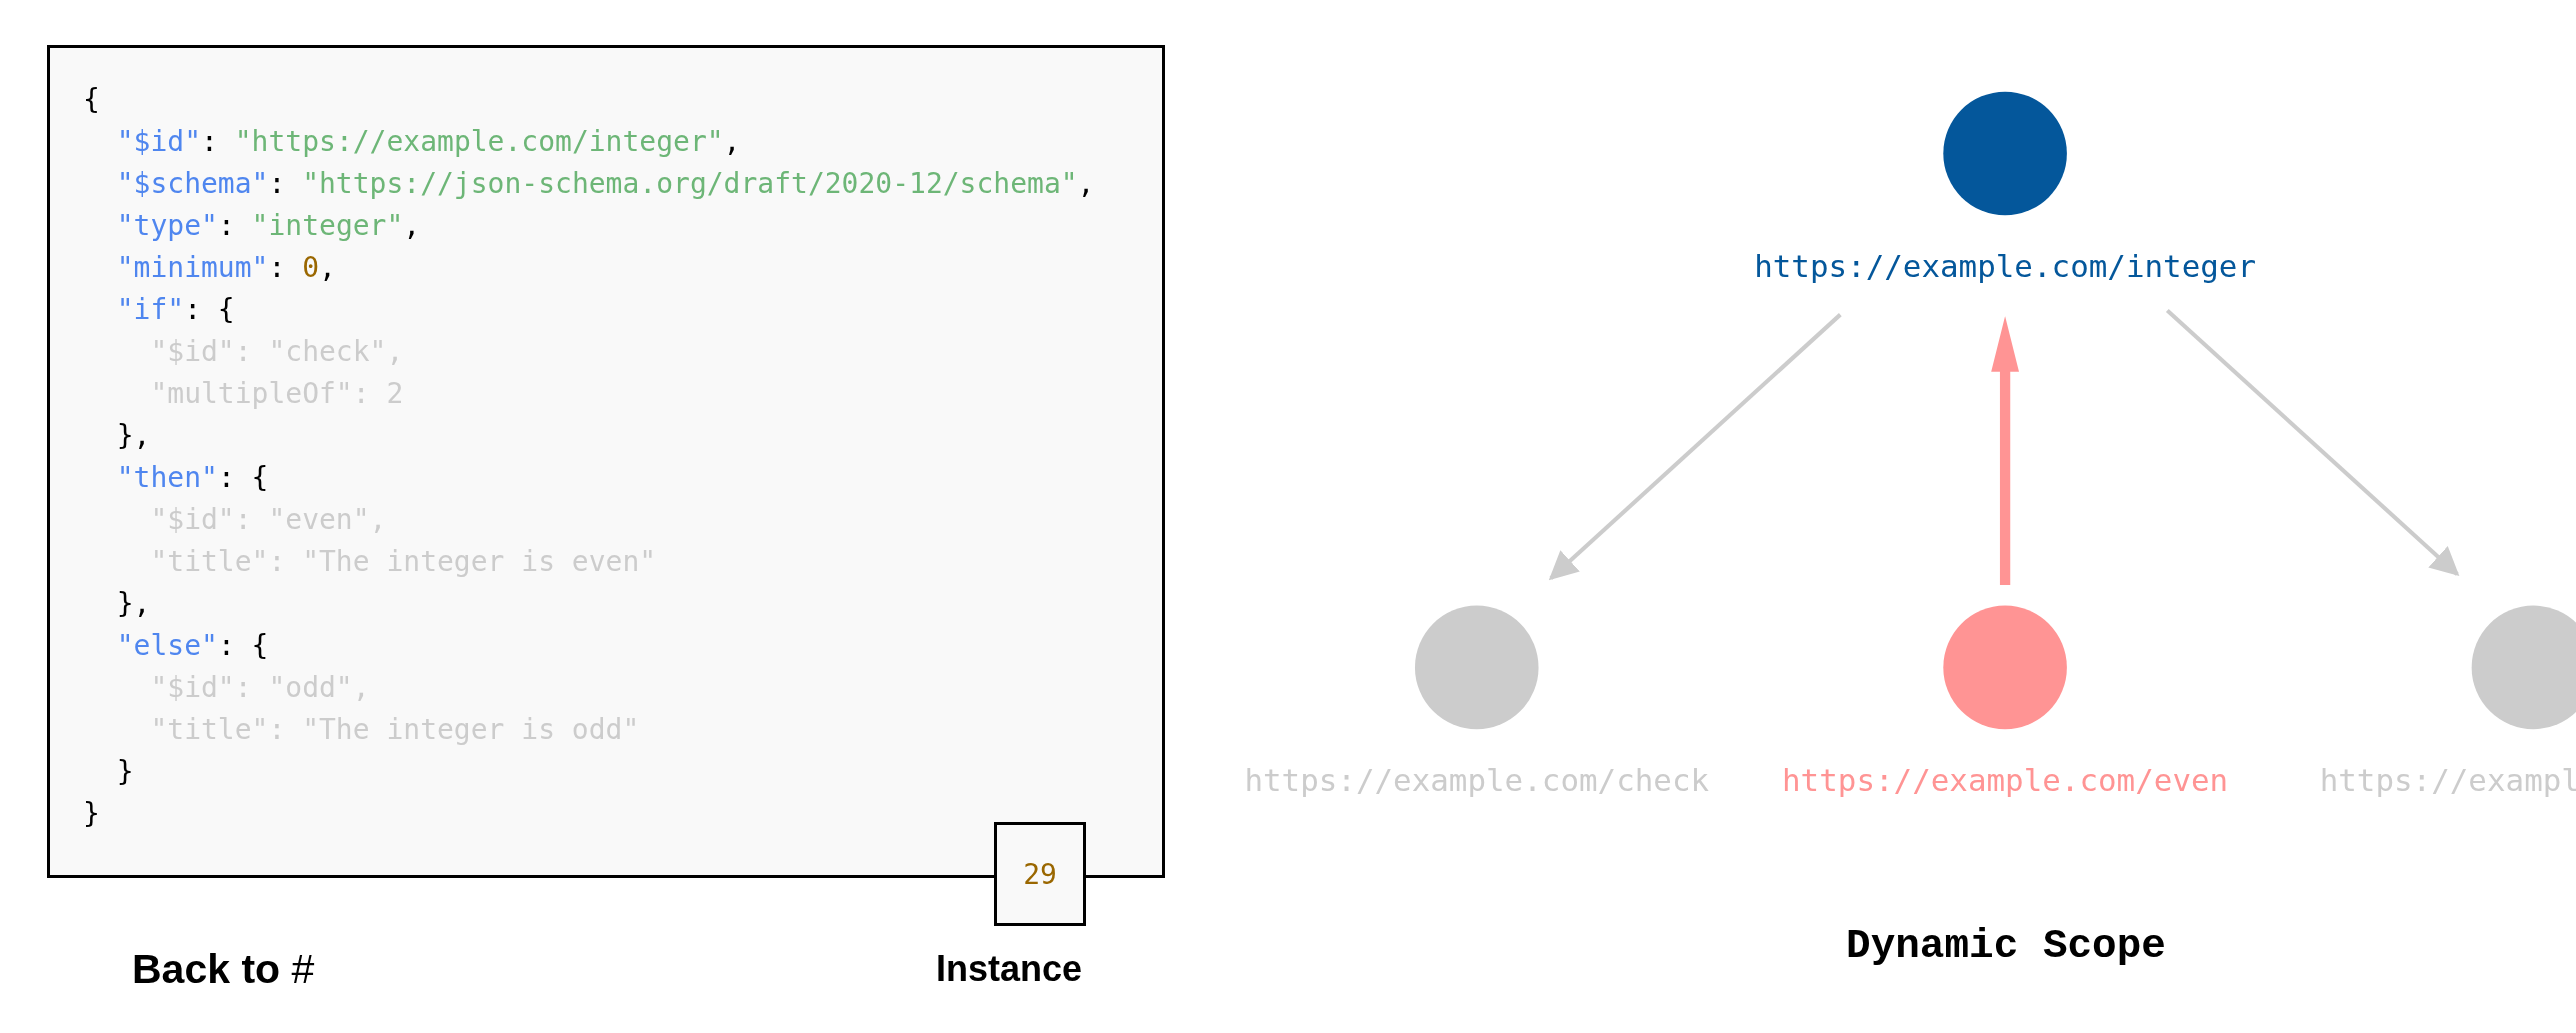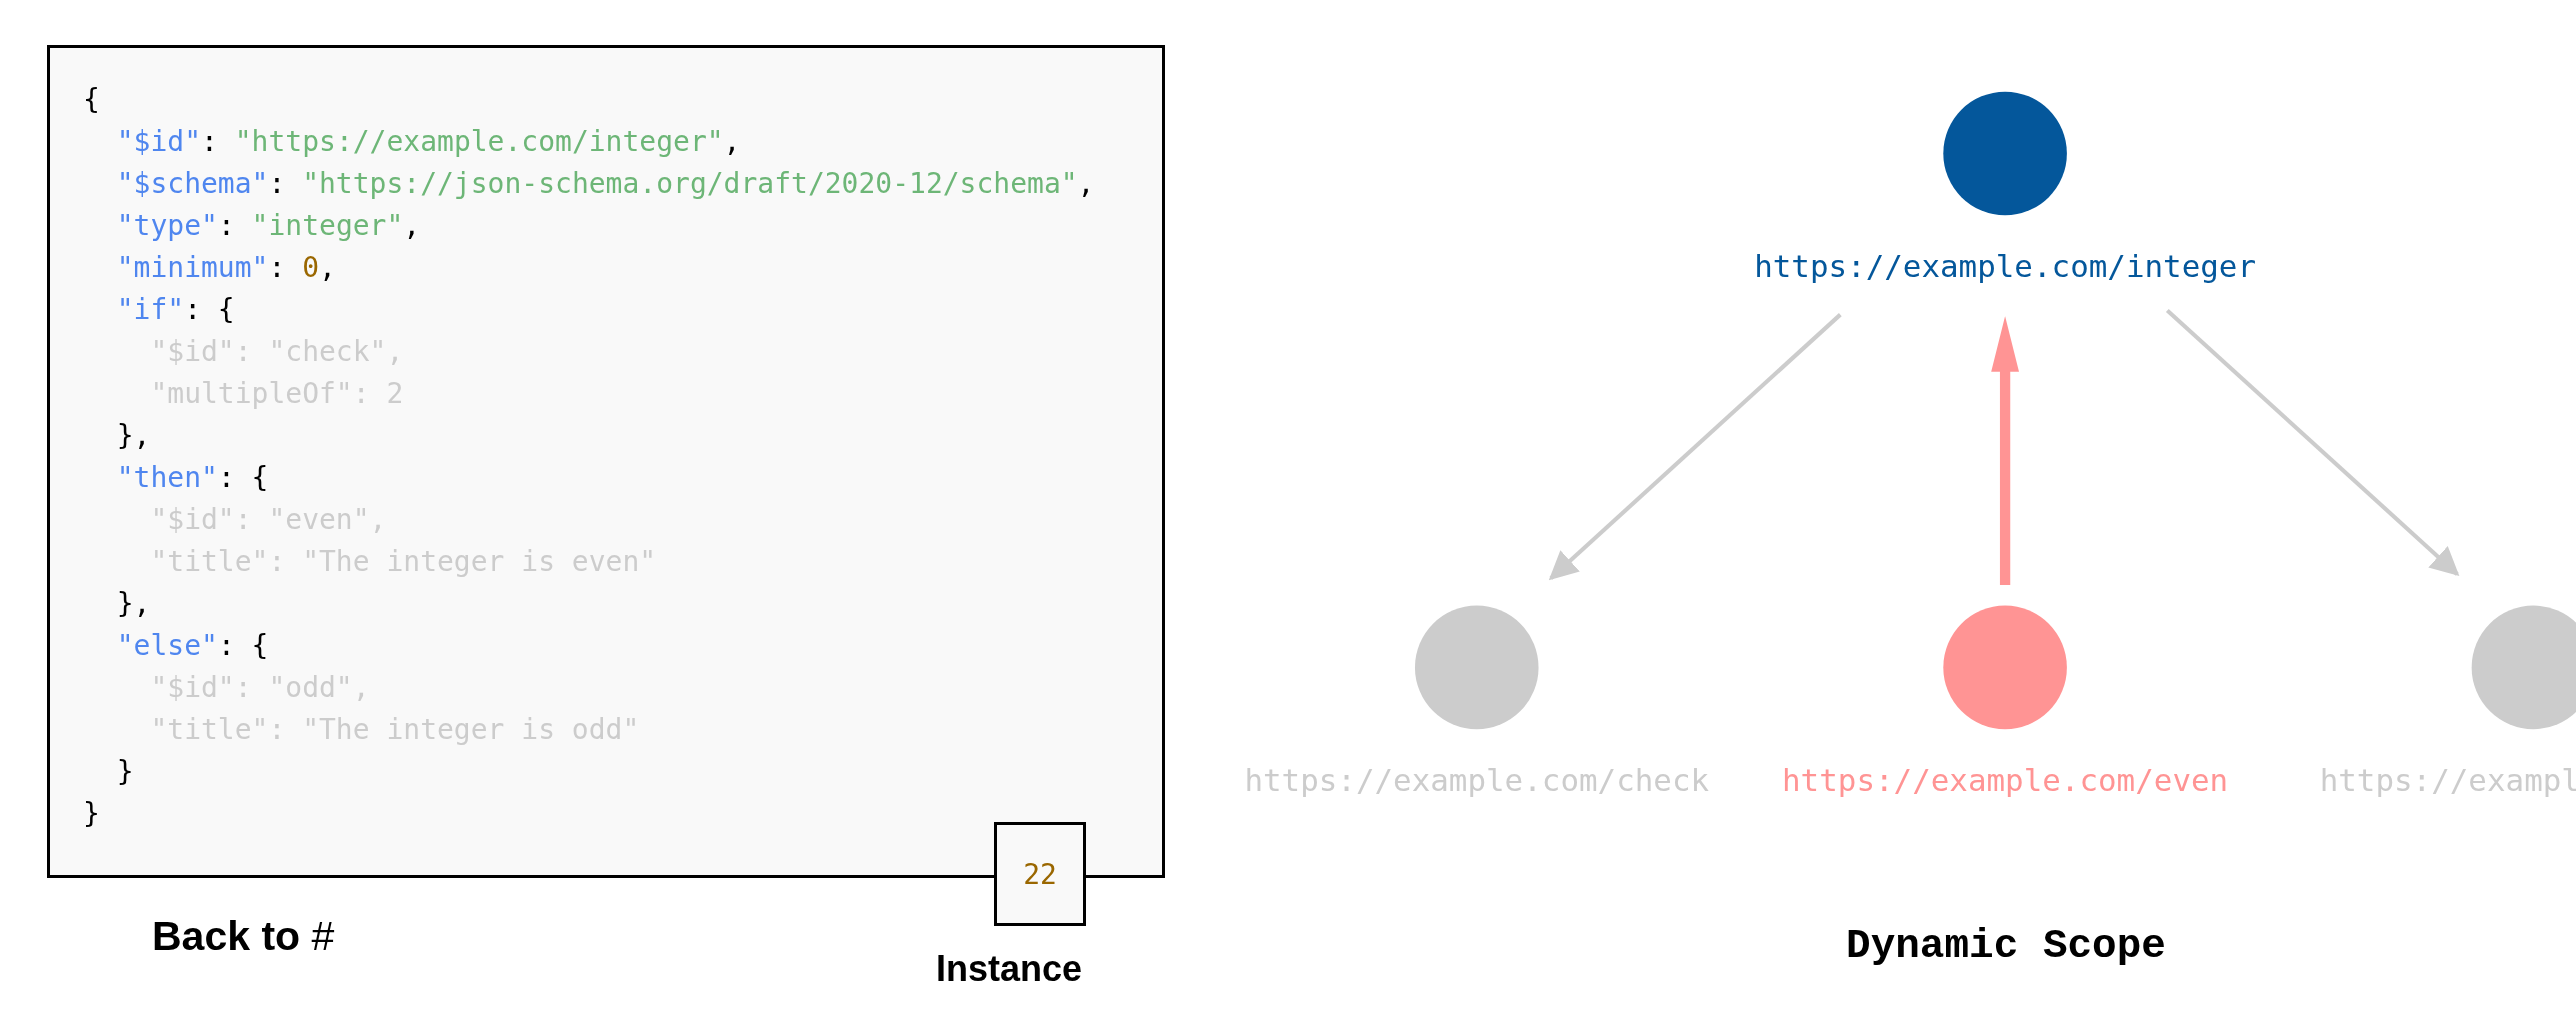--- a/index.html
+++ b/index.html
@@ -32,37 +32,37 @@
     display: flex; align-items: center; justify-content: center;
     font-family: "DejaVu Sans Mono", monospace; font-size: 28px; color: #9a6700;
   }
 
   .caption {
     position: absolute; font-family: "Liberation Sans", sans-serif;
     font-weight: bold; font-size: 41px; color: #000000; white-space: nowrap;
     line-height: 1;
   }
   .caption .hash { font-weight: normal; }
-  .caption-back { left: 132px; top: 916px; margin-left: 20px; }
+  .caption-back { left: 132px; top: 949px; }
   .caption-instance { left: 936px; top: 951px; width: 144px; text-align: right; font-size: 36px; }
   .caption-scope { left: 1800px; top: 926px; width: 412px; text-align: center; font-family: Liberation Mono, monospace; }
 
   svg.graph { position: absolute; left: 0; top: 0; }
   .node-label {
     font-family: "DejaVu Sans Mono", monospace; font-size: 60px;
   }
 </style>
 </head>
 <body>
 
 <div class="code-box"></div>
 <pre class="code" id="code"><span class="line"><span class="p">{</span></span><span class="line">  <span class="k">"$id"</span><span class="p">: </span><span class="s">"https://example.com/integer"</span><span class="p">,</span></span><span class="line">  <span class="k">"$schema"</span><span class="p">: </span><span class="s">"https://json-schema.org/draft/2020-12/schema"</span><span class="p">,</span></span><span class="line">  <span class="k">"type"</span><span class="p">: </span><span class="s">"integer"</span><span class="p">,</span></span><span class="line">  <span class="k">"minimum"</span><span class="p">: </span><span class="n">0</span><span class="p">,</span></span><span class="line">  <span class="k">"if"</span><span class="p">: {</span></span><span class="line dim">    <span class="p">"$id": "check",</span></span><span class="line dim">    <span class="p">"multipleOf": 2</span></span><span class="line">  <span class="p">},</span></span><span class="line">  <span class="k">"then"</span><span class="p">: {</span></span><span class="line dim">    <span class="p">"$id": "even",</span></span><span class="line dim">    <span class="p">"title": "The integer is even"</span></span><span class="line">  <span class="p">},</span></span><span class="line">  <span class="k">"else"</span><span class="p">: {</span></span><span class="line dim">    <span class="p">"$id": "odd",</span></span><span class="line dim">    <span class="p">"title": "The integer is odd"</span></span><span class="line">  <span class="p">}</span></span><span class="line"><span class="p">}</span></span></pre>
 
 <div class="instance-box">
-  <span>22</span>
+  <span>29</span>
 </div>
 
 <div class="caption caption-back">
   <span>Back to</span>
   <span class="hash">#</span>
 </div>
 <div class="caption caption-instance">Instance</div>
 <div class="caption caption-scope">Dynamic Scope</div>
 
 <svg class="graph" width="2833" height="1033" viewBox="0 0 5498 2006">

